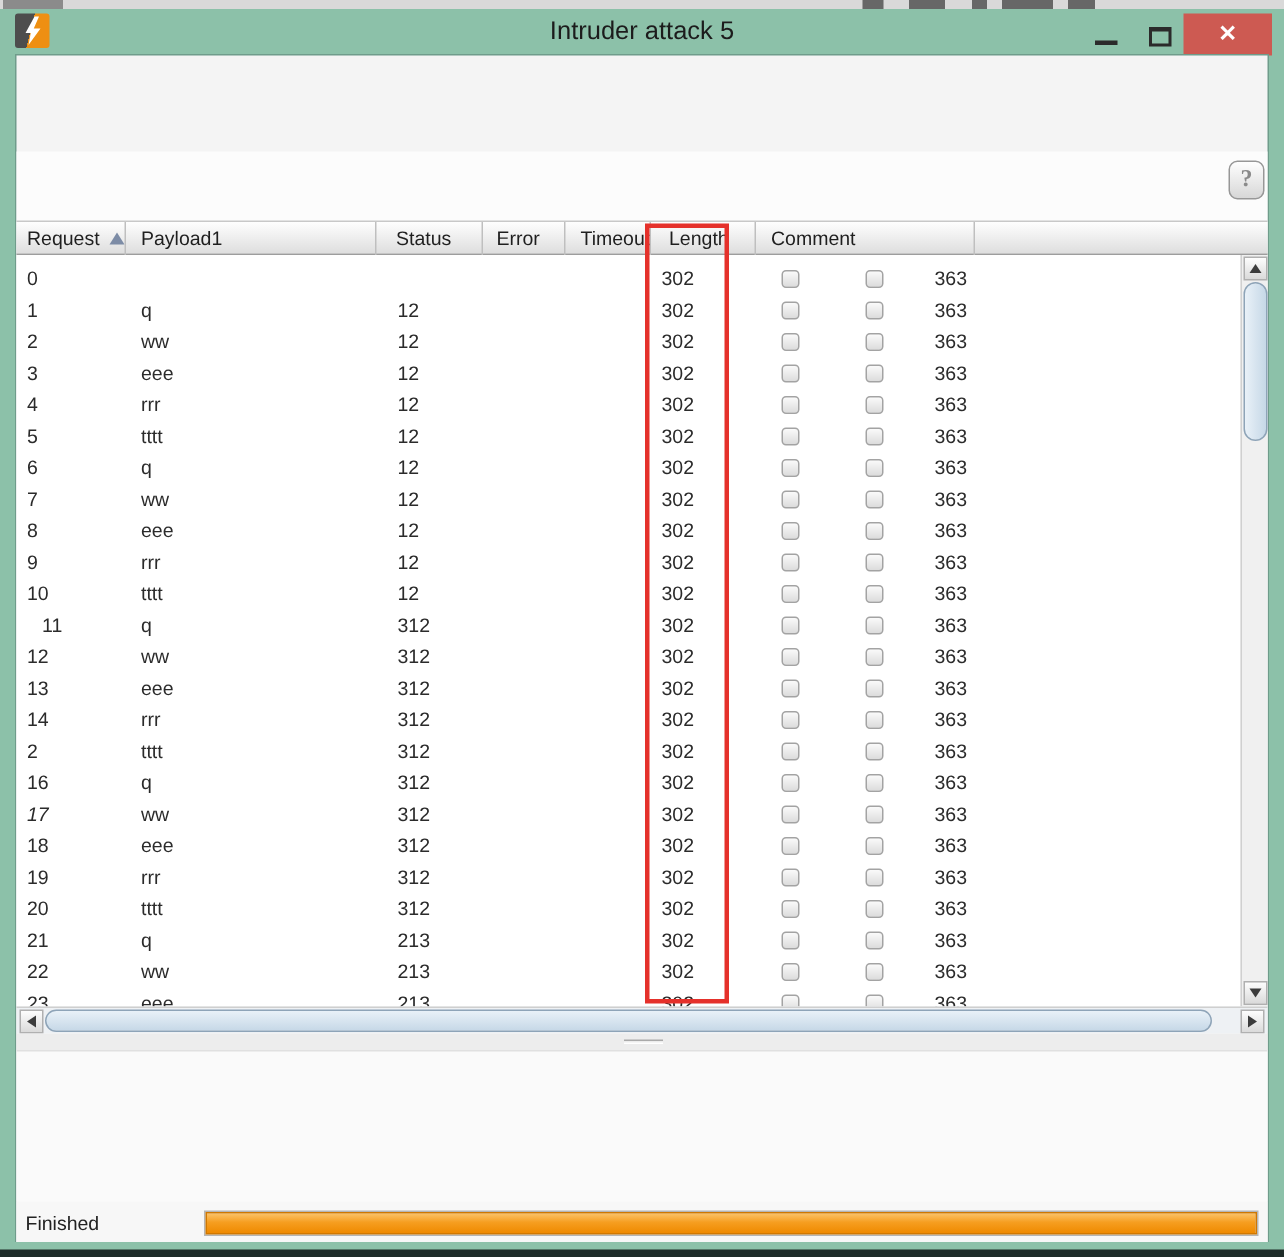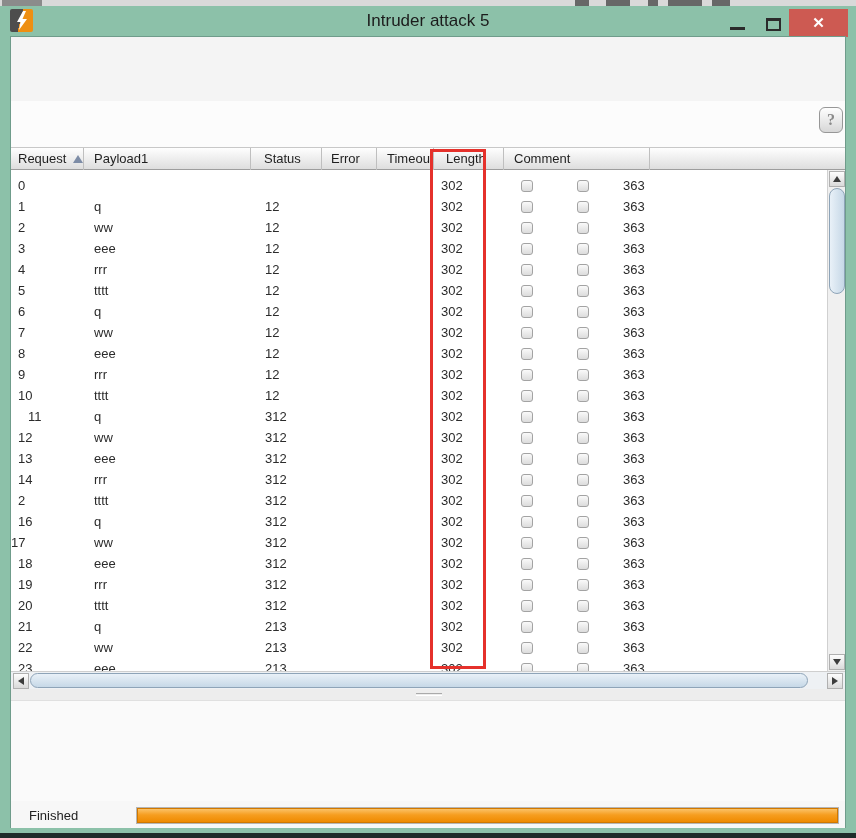--- a/index.html
+++ b/index.html
@@ -112,21 +112,21 @@
   .splitter { position:absolute; left:0; top:588px; width:834px; height:11px;
     background:#ededed; }
   .grip { position:absolute; left:405px; top:4px; width:26px; height:3px;
     border-top:1px solid #aaa; border-bottom:1px solid #fff; }
 
   .lower-panel { position:absolute; left:0; top:599px; width:834px; height:101px;
     background:#fafafa; border-top:1px solid #e0e0e0; }
 
   .statusbar { position:absolute; left:0; top:700px; width:834px; height:30px;
     background:#f7f7f7; }
-  .finished-label { position:absolute; left:18px; top:7px; font-size:13px; color:#222; }
+  .finished-label { position:absolute; left:6px; top:7px; font-size:13px; color:#222; }
   .progress-track { position:absolute; left:125px; top:6px; width:703px; height:17px;
     border:1px solid #b5b5b5; background:#fff; }
   .progress-fill { height:100%; background:linear-gradient(#fbc267 0%,#f69e20 45%,#ef8a00 100%);
     border:1px solid #d07800; }
 
   .bottom-teal { position:absolute; left:0; top:828px; width:856px; height:5px; background:#8cc1a9; }
   .bottom-dark { position:absolute; left:0; top:833px; width:856px; height:5px; background:#1e2c29; }
 </style>
 </head>
 <body>
@@ -415,21 +415,21 @@
           <div class="td center" style="width: 55px;">
             <div class="cb"></div>
           </div>
           <div class="td center" style="width: 57px;">
             <div class="cb"></div>
           </div>
           <div class="td" style="width: 70px; padding-left: 12px;">363</div>
           <div class="td" style="width: 146px; padding-left: 10px;"></div>
         </div>
         <div class="tr">
-          <div class="td" style="width: 73px; ">17</div>
+          <div class="td" style="width: 73px; padding-left: 7px; font-style: italic;">17</div>
           <div class="td" style="width: 167px; padding-left: 10px;">ww</div>
           <div class="td" style="width: 177px; padding-left: 14px;">312</div>
           <div class="td" style="width: 71px; padding-left: 13px;">302</div>
           <div class="td center" style="width: 55px;">
             <div class="cb"></div>
           </div>
           <div class="td center" style="width: 57px;">
             <div class="cb"></div>
           </div>
           <div class="td" style="width: 70px; padding-left: 12px;">363</div>

